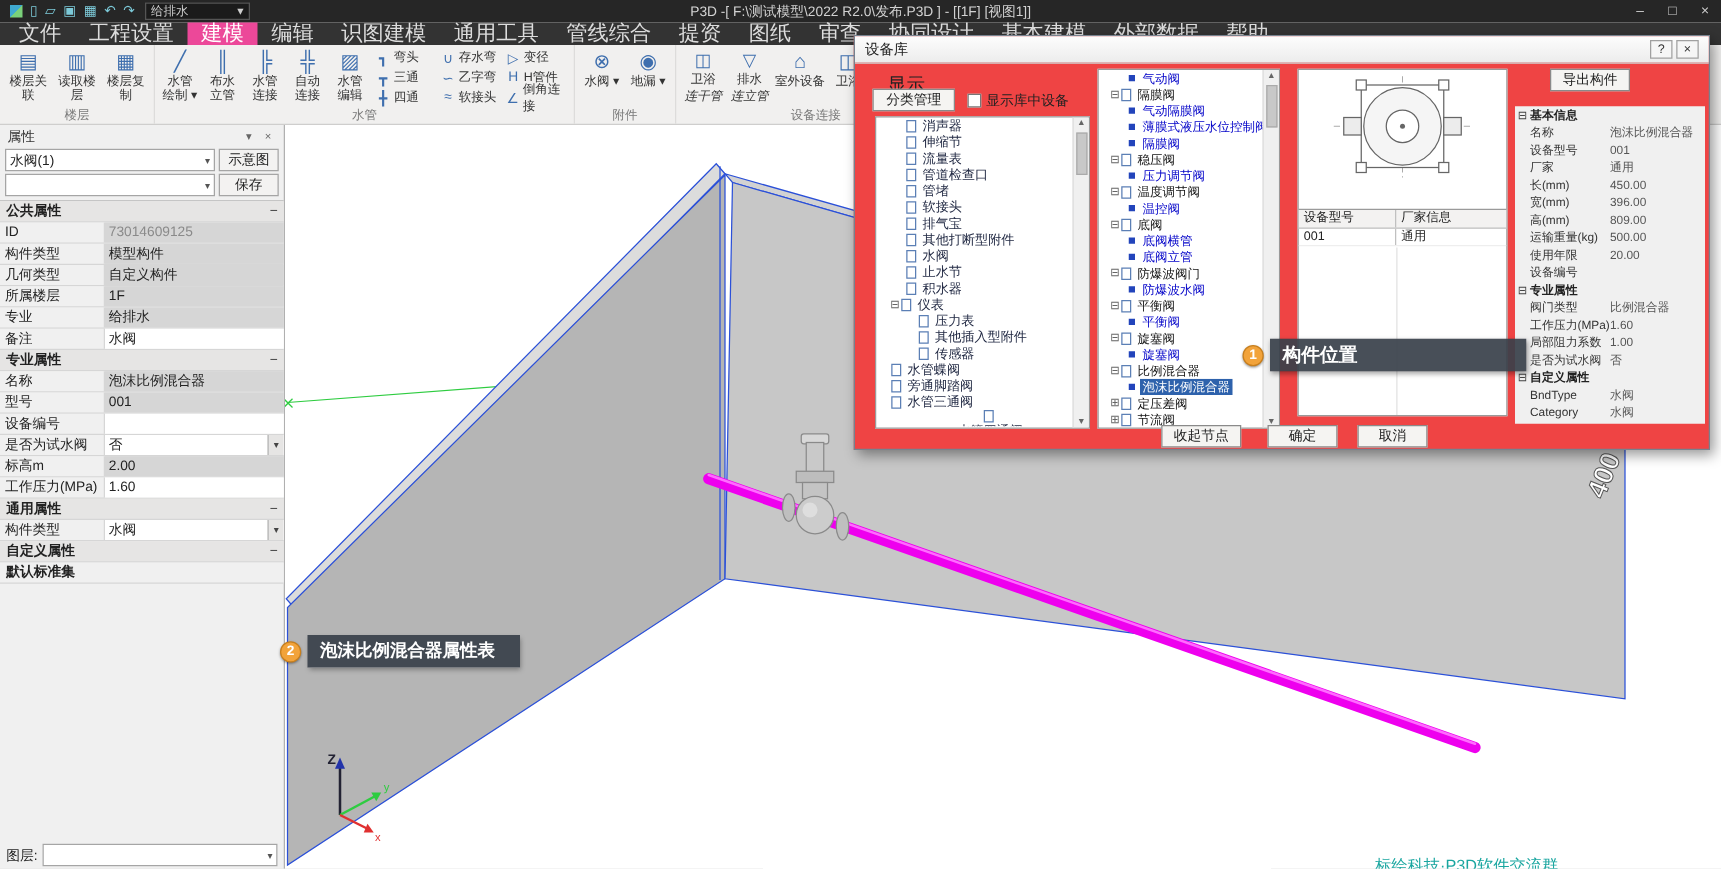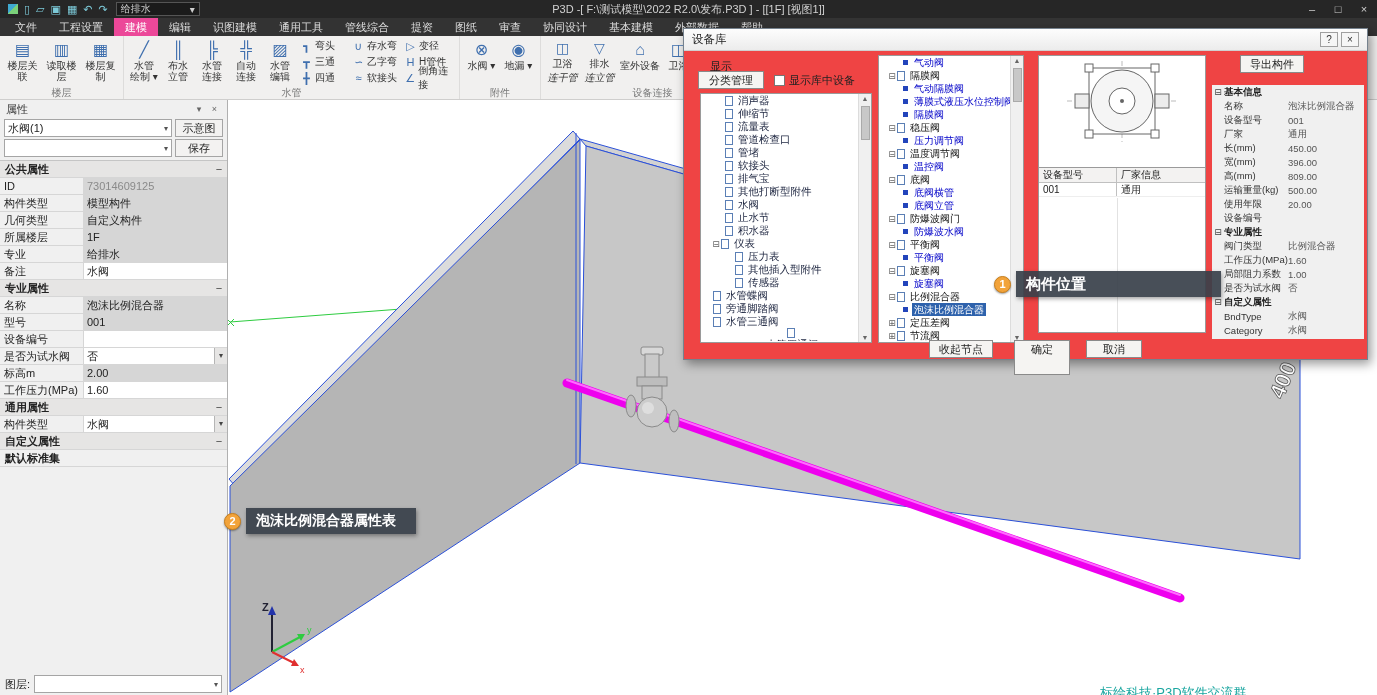--- a/index.html
+++ b/index.html
@@ -11,21 +11,21 @@
   .qicons { display:flex; gap:6px; padding:0 8px; align-items:center; }
   .qicon { color:#7cc9d8; font-size:11px; line-height:16px; }
   .logo-sq { width:10px; height:10px; background:linear-gradient(135deg,#3fa9d0 50%,#7ad17a 50%); }
   .profile-combo { width:84px; height:14px; background:#1b1b1b; border:1px solid #555; display:flex; align-items:center; justify-content:space-between; padding:0 4px; color:#cfcfcf; font-size:10px; }
   .title-text { position:absolute; left:0; right:0; text-align:center; color:#d2d2d2; font-size:11px; pointer-events:none; }
   .win-controls { margin-left:auto; display:flex; z-index:2; }
   .win-btn { width:26px; text-align:center; line-height:18px; font-size:11px; color:#cfcfcf; }
 
   
   .menubar { position:absolute; left:0; top:18px; width:1377px; height:18px; background:#333333; display:flex; align-items:stretch; padding-left:4px; z-index:10; }
-  .menu-item { padding:0 11px; line-height:18px; font-size:11px; color:#dddddd; }
+  .menu-item { padding:0 11px; line-height:18px; font-size:17px; color:#dddddd; }
   .menu-item.active { background:#ec4899; color:#ffffff; }
 
   
   .ribbon { position:absolute; left:0; top:36px; width:1377px; height:64px; background:#f1f0ef; border-bottom:1px solid #cfcecd; display:flex; z-index:5; }
   .rgroup { display:flex; flex-direction:column; border-right:1px solid #dddcdb; padding:1px 3px 0; }
   .rgroup-body { flex:1; display:flex; align-items:flex-start; }
   .rgroup-label { height:12px; font-size:10px; color:#7a7a7a; text-align:center; line-height:12px; }
   .lg-wrap, .dev-btns, .colwrap, .fit-wrap, .floor-wrap { display:flex; align-items:flex-start; }
   .rbtn { width:39px; display:flex; flex-direction:column; align-items:center; padding-top:1px; }
   .rg-pipe .lg-wrap .rbtn { width:34px; }
@@ -73,21 +73,21 @@
 
   
   .viewport { flex:1; position:relative; background:#ffffff; overflow:hidden; }
   .vp-svg { position:absolute; left:0; top:0; width:100%; height:100%; }
 
   
   .dialog { position:absolute; left:683px; top:28px; width:685px; height:332px; background:#ef4444; border:1px solid #76828e; box-shadow:3px 4px 10px rgba(0,0,0,.4); z-index:40; }
   .dlg-title { height:22px; background:linear-gradient(#fdfdfd,#ececec); border-bottom:1px solid #d0d0d0; display:flex; align-items:center; padding:0 8px; font-size:11.5px; color:#222; }
   .dlg-controls { margin-left:auto; display:flex; gap:3px; }
   .dlg-cbtn { width:18px; height:15px; border:1px solid #a0a0a0; background:#f6f6f6; text-align:center; line-height:13px; font-size:10px; color:#333; }
-  .lbl-display { position:absolute; left:26px; top:30px; font-size:11px; color:#222; }
+  .lbl-display { position:absolute; left:26px; top:30px; font-size:15px; color:#222; }
   .btn-classify { position:absolute; left:14px; top:42px; width:66px; height:18px; }
   .dbtn { background:#f5f4f2; border:1px solid #8a8a8a; text-align:center; line-height:16px; font-size:11px; color:#222; }
   .chk-row { position:absolute; left:90px; top:44px; display:flex; align-items:center; gap:4px; font-size:11px; color:#222; }
   .chk-box { width:11px; height:11px; border:1px solid #777; background:#fff; }
 
   .treebox { position:absolute; background:#fff; border:1px solid #9a9a9a; overflow:hidden; }
   .left-tree { left:16px; top:64px; width:172px; height:250px; }
   .mid-tree { left:194px; top:26px; width:146px; height:288px; }
   .trow { display:flex; align-items:center; height:13px; font-size:10px; white-space:nowrap; overflow:hidden; }
   .left-tree .trow { font-size:10.5px; color:#222a44; }
@@ -119,21 +119,21 @@
   .btn-export { position:absolute; left:556px; top:26px; width:64px; height:18px; }
   .prop-grid { position:absolute; left:528px; top:56px; width:152px; height:254px; background:#f0f0f0; overflow:hidden; }
   .pg-row { display:flex; height:14px; font-size:9.5px; align-items:center; }
   .pg-mark { display:none; width:12px; font-size:9px; color:#444; text-align:center; }
   .pg-k { width:76px; padding-left:12px; color:#333; white-space:nowrap; overflow:hidden; }
   .pg-v { flex:1; color:#555; white-space:nowrap; overflow:hidden; }
   .pg-sec { display:none; font-weight:bold; color:#222; }
   .pg-row.sec .pg-mark, .pg-row.sec .pg-sec { display:block; }
 
   .btn-collapse { position:absolute; left:245px; top:311px; width:64px; height:18px; }
-  .btn-ok { position:absolute; left:330px; top:311px; width:56px; height:35px;text-align:center; }
+  .btn-ok { position:absolute; left:330px; top:311px; width:56px; height:18px;text-align:center; }
   .btn-cancel { position:absolute; left:402px; top:311px; width:56px; height:18px; }
 
   
   .ann { position:absolute; display:flex; align-items:center; z-index:50; }
   .ann-badge { width:17px; height:17px; border-radius:50%; background:#f2a33a; border:1px solid #c87f1d; color:#fff; font-size:11px; font-weight:bold; display:flex; align-items:center; justify-content:center; box-shadow:0 1px 2px rgba(0,0,0,.4); flex-shrink:0; }
   .ann-label { margin-left:5px; background:rgba(56,64,74,.92); color:#fff; font-weight:bold; display:flex; align-items:center; padding:0 14px 0 10px; height:26px; box-shadow:1px 2px 4px rgba(0,0,0,.35); }
   .ann1 { left:994px; top:271px; }
   .ann1 .ann-label { font-size:15px; min-width:205px; }
   .ann2 { left:224px; top:508px; }
   .ann2 .ann-label { font-size:14px; min-width:170px; }

